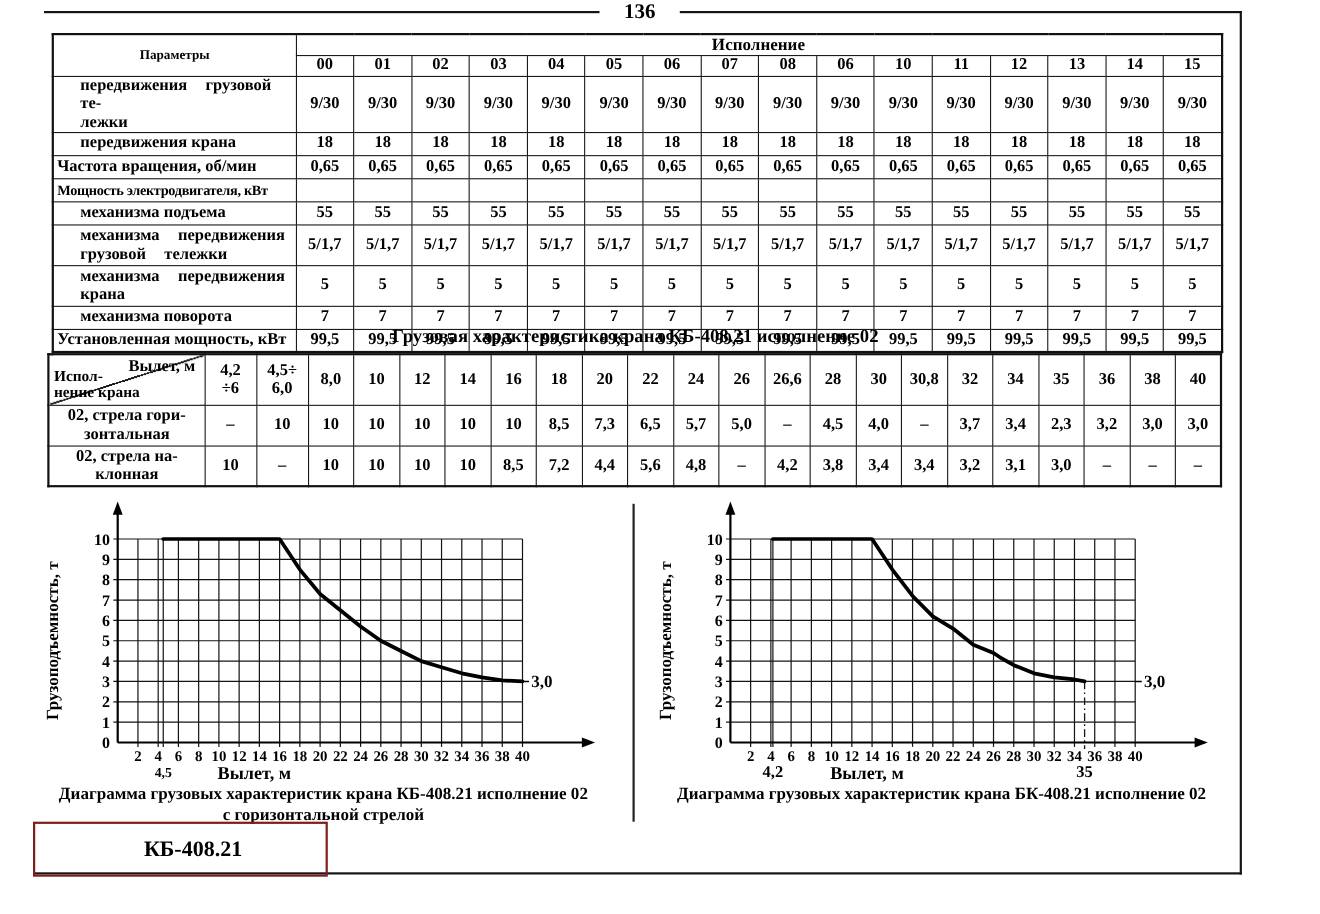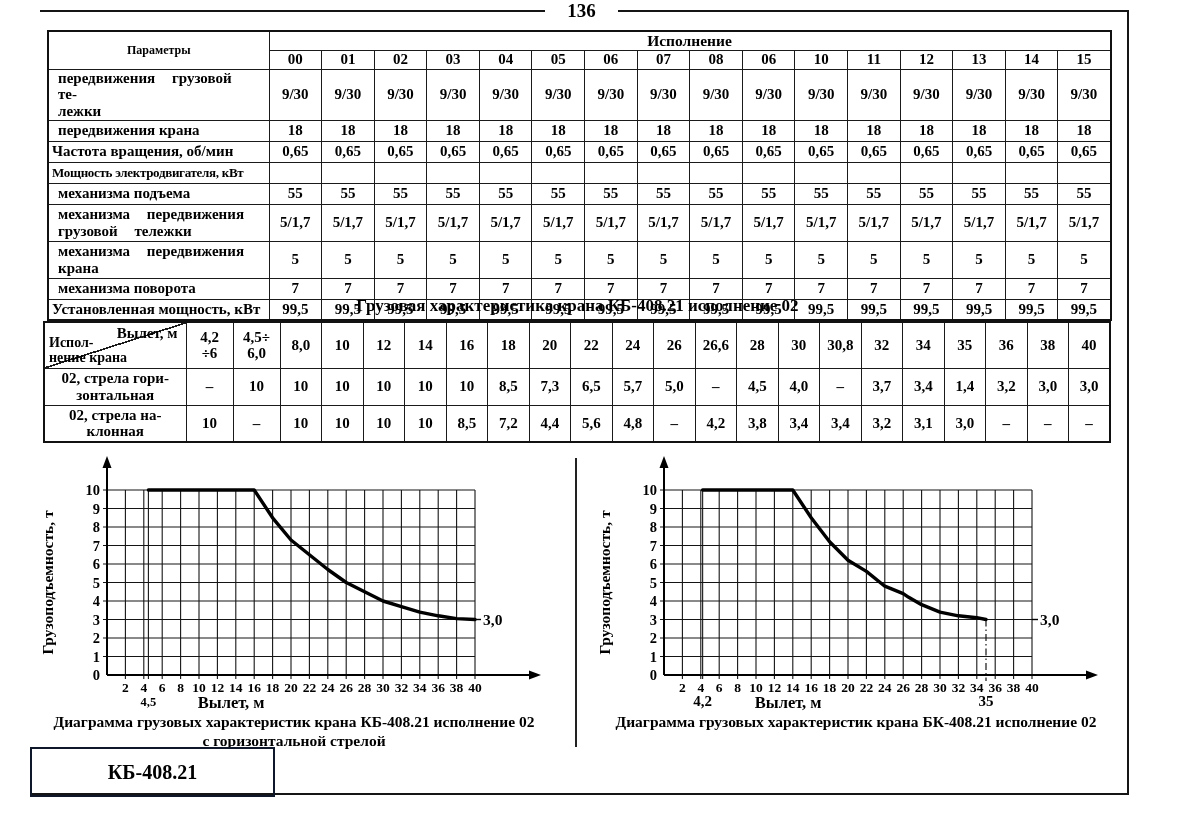--- a/index.html
+++ b/index.html
@@ -10,42 +10,42 @@
   }
   .rule{position:absolute;background:#151515;}
   .page-number{position:absolute;left:545px;top:0px;width:73px;text-align:center;font-size:19px;}
   
   table{border-collapse:collapse;table-layout:fixed;background:#fff;position:absolute;}
   td{border:1.5px solid #1a1a1a;font-size:15px;font-weight:bold;text-align:center;
      padding:0 2px;line-height:1.12;overflow:hidden;}
   #params-table{left:47px;top:30px;border:2px solid #111;}
   #load-table{left:43px;top:321px;border:2px solid #111;}
   .rl{text-align:left;white-space:pre-line;padding-left:3px;}
-  .ind{padding-left:9px;margin-top:28px;}
+  .ind{padding-left:24px;margin-top:28px;}
   .spread{word-spacing:13px;}
   .tight{font-size:13px;letter-spacing:-0.3px;}
   .plabel{font-size:12px;text-align:center;}
   .ghead{text-align:center;font-size:15.5px;}
   .chead{font-size:15px;}
   .lhead{white-space:pre-line;line-height:1.1;}
   .corner{position:relative;padding:0;
     background:linear-gradient(to bottom right,
       transparent calc(50% - 1px), #1a1a1a calc(50% - 1px),
       #1a1a1a calc(50% + 0.6px), transparent calc(50% + 0.6px));}
   .corner .tr{position:absolute;top:2px;right:8px;font-size:15px;}
   .corner .bl{position:absolute;bottom:2px;left:4px;font-size:14px;text-align:left;
     white-space:pre-line;line-height:1.08;}
   .load-title{position:absolute;left:45px;top:296px;width:1065px;text-align:center;font-size:17px;}
   
   .chart-divider{position:absolute;left:575px;top:458px;width:1.8px;height:289px;background:#222;}
   svg{position:absolute;}
   .caption{position:absolute;text-align:center;font-size:15.5px;line-height:1.22;}
   
   .footer-box{position:absolute;left:30px;top:747px;width:241px;height:46px;
-    border:2px solid #0f172a;display:flex;align-items:center;justify-content:center;font-size:20px;}
+    border:2px solid #7f1d1d;display:flex;align-items:center;justify-content:center;font-size:20px;padding-left:23px;}
 </style>
 </head>
 <body>
 
 <div class="rule" style="left:40px;top:10px;width:505px;height:2px;"></div>
 <div class="page-number">136</div>
 <div class="rule" style="left:618px;top:10px;width:511px;height:2px;"></div>
 <div class="rule" style="left:1127px;top:10px;width:2px;height:785px;"></div>
 <div class="rule" style="left:30px;top:793px;width:1099px;height:2px;"></div>
 
@@ -342,21 +342,21 @@
         <td>7,3</td>
         <td>6,5</td>
         <td>5,7</td>
         <td>5,0</td>
         <td>–</td>
         <td>4,5</td>
         <td>4,0</td>
         <td>–</td>
         <td>3,7</td>
         <td>3,4</td>
-        <td>1,4</td>
+        <td>2,3</td>
         <td>3,2</td>
         <td>3,0</td>
         <td>3,0</td>
       </tr>
       <tr style="height:37px">
         <td class="lhead">02, стрела на-
 клонная</td>
         <td>10</td>
         <td>–</td>
         <td>10</td>

